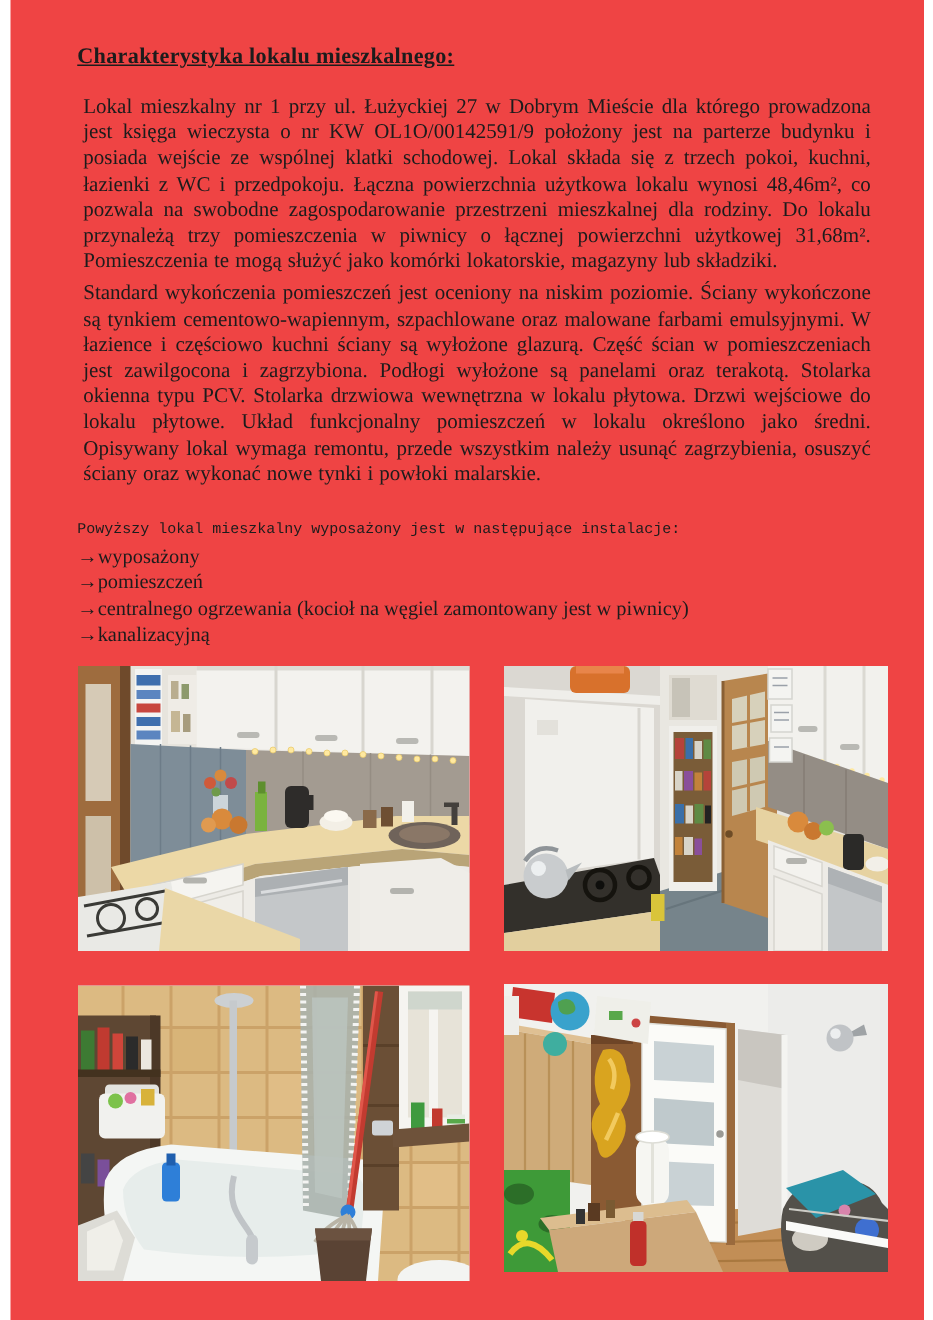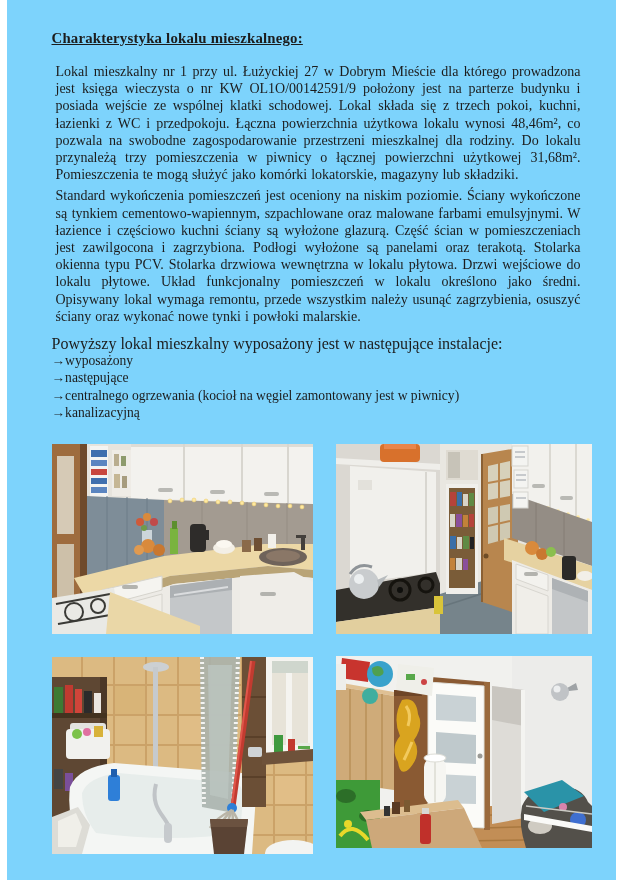--- a/index.html
+++ b/index.html
@@ -1,51 +1,51 @@
 <!DOCTYPE html>
 <html lang="pl"><head>
 <meta charset="utf-8">
 <style>
   html,body{margin:0;padding:0;background:#ffffff;}
   .page{
-    position:relative;width:609px;height:880px;background:#7dd3fc;
+    position:relative;width:609px;height:880px;background:#ef4444;
     font-family:"Liberation Serif","DejaVu Serif",serif;color:#1c1c1c;
     overflow:hidden;margin:0 auto;
   }
   .content{position:absolute;left:45px;top:30px;width:533px;}
   .doc-title{
     font-size:14.8px;font-weight:bold;text-decoration:underline;
     margin:0 0 16px 0;letter-spacing:.2px;
   }
   .para{
     font-size:14px;line-height:17.2px;text-align:justify;margin:4px;
     word-spacing:.5px;
   }
-  .inst-intro{font-size:16px;line-height:17.2px;margin-top:10px;}
+  .inst-intro{font-size:10px;line-height:17.2px;margin-top:20px;font-family:Liberation Mono, monospace;}
   .inst-item{font-size:13.6px;line-height:17.2px;}
   .photo-grid{position:absolute;left:45px;top:444px;width:540px;height:410px;}
   .photo{position:absolute;margin:0;overflow:hidden;background:#ddd;}
   .photo svg{display:block;width:100%;height:100%;}
   #photo-1{left:0;top:0;width:261px;height:190px;}
   #photo-2{left:284px;top:0;width:256px;height:190px;}
   #photo-3{left:0;top:213px;width:261px;height:197px;}
   #photo-4{left:284px;top:212px;width:256px;height:192px;}
 </style>
 </head>
 <body>
 
 <div class="page">
 
   <div class="content">
     <h1 class="doc-title">Charakterystyka lokalu mieszkalnego:</h1>
     <p class="para">Lokal mieszkalny nr 1 przy ul. Łużyckiej 27 w Dobrym Mieście dla którego prowadzona jest księga wieczysta o  nr KW OL1O/00142591/9 położony jest na parterze budynku i posiada wejście ze wspólnej klatki schodowej. Lokal składa się  z trzech pokoi, kuchni, łazienki z WC i przedpokoju. Łączna powierzchnia użytkowa lokalu wynosi 48,46m², co pozwala na swobodne zagospodarowanie przestrzeni mieszkalnej dla rodziny. Do lokalu przynależą trzy pomieszczenia w piwnicy o łącznej powierzchni użytkowej 31,68m². Pomieszczenia te mogą służyć jako komórki lokatorskie, magazyny lub składziki.</p>
     <p class="para">Standard wykończenia pomieszczeń jest oceniony na niskim poziomie. Ściany wykończone są tynkiem cementowo-wapiennym, szpachlowane oraz malowane farbami emulsyjnymi. W łazience i częściowo kuchni ściany są wyłożone glazurą. Część ścian w pomieszczeniach jest zawilgocona i zagrzybiona. Podłogi wyłożone są panelami oraz terakotą. Stolarka okienna typu PCV. Stolarka drzwiowa wewnętrzna w lokalu płytowa. Drzwi wejściowe do lokalu płytowe. Układ funkcjonalny pomieszczeń w lokalu określono jako średni. Opisywany lokal wymaga remontu, przede wszystkim  należy usunąć zagrzybienia, osuszyć ściany oraz wykonać nowe tynki i powłoki malarskie.</p>
     <div class="inst-intro">Powyższy lokal mieszkalny wyposażony jest w następujące instalacje:</div>
     <div class="inst-item">→wyposażony</div>
-    <div class="inst-item">→następujące</div>
+    <div class="inst-item">→pomieszczeń</div>
     <div class="inst-item">→centralnego ogrzewania (kocioł na węgiel zamontowany jest w piwnicy)</div>
     <div class="inst-item">→kanalizacyjną</div>
   </div>
 
   <div class="photo-grid">
 
     <figure class="photo" id="photo-1" aria-label="Kuchnia: białe szafki, szara glazura, blat z okrągłym zlewem i zmywarką, drewniane drzwi po lewej">
       <svg viewBox="0 0 261 190">
         <rect width="261" height="190" fill="#ebe9e4"></rect>
         <rect x="28" y="0" width="58" height="160" fill="#e7e4dd"></rect>

